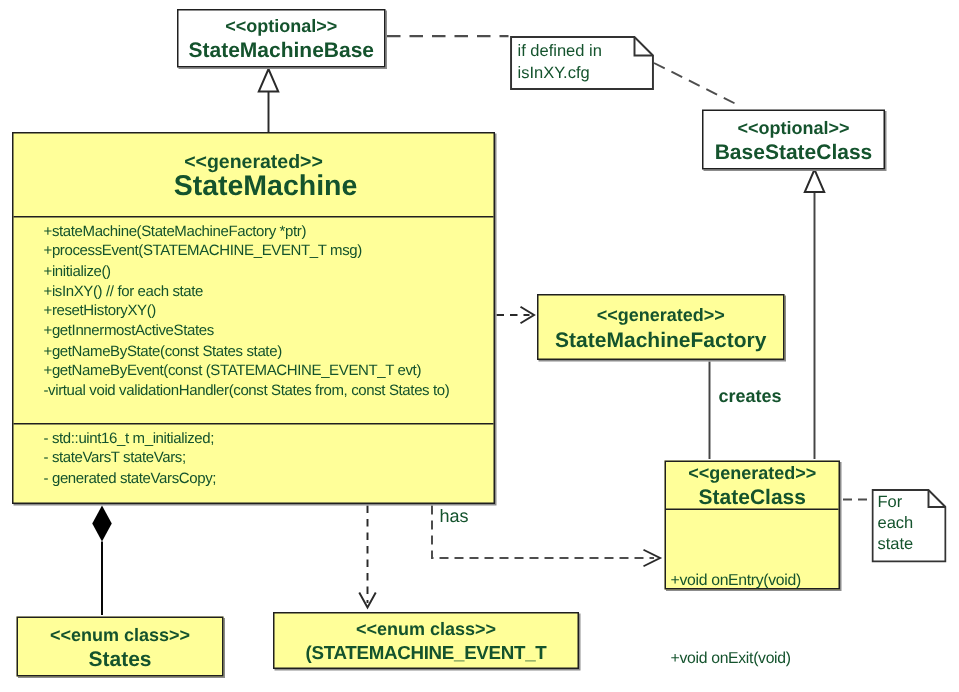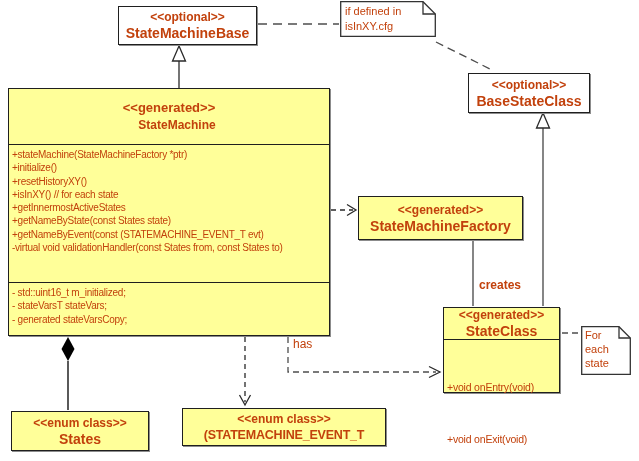--- a/index.html
+++ b/index.html
@@ -1,36 +1,36 @@
 <!DOCTYPE html>
 <html><head>
 <meta charset="utf-8">
 <style>
   * { margin:0; padding:0; box-sizing:border-box; }
   html,body { background:#ffffff; }
   #canvas {
     position:relative; width:639px; height:461px; background:#ffffff;
-    font-family:"Liberation Sans","DejaVu Sans",sans-serif; color:#c2410c; overflow:hidden;
+    font-family:"Liberation Sans","DejaVu Sans",sans-serif; color:#14532d; overflow:hidden;
   }
   #wires { position:absolute; left:0; top:0; width:639px; height:461px; }
 
   .uml-box {
     position:absolute; border:1.5px solid #1f1f1f; background:#ffff99;
     box-shadow:1px 1px 0 #8c8c8c;
   }
   .neutral { background:#ffffff; }
   .center-head { display:flex; flex-direction:column; align-items:center; justify-content:center; text-align:center; }
   .stereo { font-weight:bold; font-size:12px; line-height:15px; }
   .cname  { font-weight:bold; font-size:14px; line-height:16px; }
   .big .stereo { font-size:13px; line-height:17px; }
-  .big .cname  { font-size:12px; line-height:18px;margin-left:16px; }
+  .big .cname  { font-size:19px; line-height:18px;margin-left:16px; }
 
   .uml-class { display:flex; flex-direction:column; }
   .uml-head { border-bottom:1.5px solid #1f1f1f; }
-  .uml-methods, .uml-attrs { padding:3px 2px 0 3px; }
+  .uml-methods, .uml-attrs { padding:3px 2px 0 20px; }
   .uml-methods { border-bottom:1.5px solid #1f1f1f; flex:1; }
   .m { font-size:10px; line-height:13.3px; letter-spacing:-0.25px; white-space:nowrap; overflow:hidden; }
   .sc-m { font-size:10.5px; line-height:14px; letter-spacing:-0.2px; white-space:nowrap;margin-top:38px; }
 
   .note { position:absolute; }
   .note svg { position:absolute; left:0; top:0; }
   .note-text { position:relative; padding:3px 5px; font-size:11px; line-height:15px; }
 
   .edge-label { position:absolute; font-size:12px; }
   .bold { font-weight:bold; }
@@ -79,21 +79,21 @@
     </g>
 
     <line x1="562" y1="333" x2="580" y2="333" stroke="#4d4d4d" stroke-width="1.3" stroke-dasharray="6 4"></line>
   </svg>
 
   <div class="uml-box neutral center-head" style="left:118px;top:6px;width:139px;height:39px">
     <div class="stereo">&lt;&lt;optional&gt;&gt;</div>
     <div class="cname">StateMachineBase</div>
   </div>
 
-  <div class="note" style="left:340px;top:1px;width:96px;height:36px">
+  <div class="note" style="left:340px;top:24px;width:96px;height:36px">
     <svg width="96" height="36" viewBox="0 0 96 36">
       <path d="M0.7,0.7 L83,0.7 L95.3,13 L95.3,35.3 L0.7,35.3 Z" fill="#ffffff" stroke="#333333" stroke-width="1.3"></path>
       <path d="M83,0.7 L83,13 L95.3,13" fill="none" stroke="#333333" stroke-width="1.3"></path>
     </svg>
     <div class="note-text">
       <div>if defined in</div>
       <div>isInXY.cfg</div>
     </div>
   </div>
 
@@ -102,41 +102,42 @@
     <div class="cname">BaseStateClass</div>
   </div>
 
   <div class="uml-box uml-class big" style="left:8px;top:88px;width:322px;height:248px">
     <div class="uml-head center-head" style="height:56px">
       <div class="stereo">&lt;&lt;generated&gt;&gt;</div>
       <div class="cname">StateMachine</div>
     </div>
     <div class="uml-methods">
       <div class="m">+stateMachine(StateMachineFactory *ptr)</div>
+      <div class="m">+processEvent(STATEMACHINE_EVENT_T msg)</div>
       <div class="m">+initialize()</div>
+      <div class="m">+isInXY() // for each state</div>
       <div class="m">+resetHistoryXY()</div>
-      <div class="m">+isInXY() // for each state</div>
       <div class="m">+getInnermostActiveStates</div>
       <div class="m">+getNameByState(const States state)</div>
       <div class="m">+getNameByEvent(const (STATEMACHINE_EVENT_T evt)</div>
       <div class="m">-virtual void validationHandler(const States from, const States to)</div>
     </div>
     <div class="uml-attrs" style="height:52px">
       <div class="m">- std::uint16_t m_initialized;</div>
       <div class="m">- stateVarsT stateVars;</div>
       <div class="m">- generated stateVarsCopy;</div>
     </div>
   </div>
 
   <div class="uml-box center-head" style="left:358px;top:196px;width:165px;height:44px">
     <div class="stereo">&lt;&lt;generated&gt;&gt;</div>
     <div class="cname">StateMachineFactory</div>
   </div>
 
-  <div class="edge-label bold" style="left:479px;top:278px">creates</div>
+  <div class="edge-label bold" style="left:479px;top:257px">creates</div>
 
   <div class="edge-label" style="left:293px;top:337px">has</div>
 
   <div class="uml-box uml-class" style="left:443px;top:307px;width:117px;height:86px">
     <div class="uml-head center-head" style="height:38px">
       <div class="stereo">&lt;&lt;generated&gt;&gt;</div>
       <div class="cname">StateClass</div>
     </div>
     <div class="uml-methods" style="border-bottom:none;padding:2px 2px 0 3px">
       <div class="sc-m">+void onEntry(void)</div>

